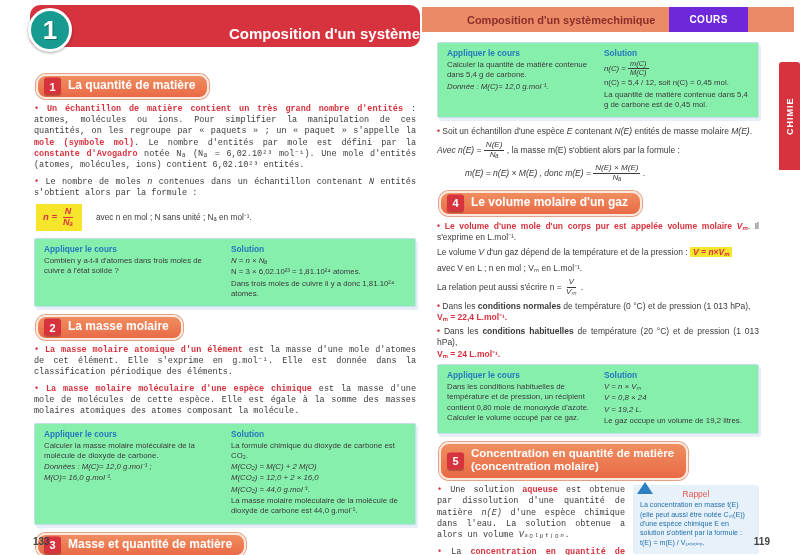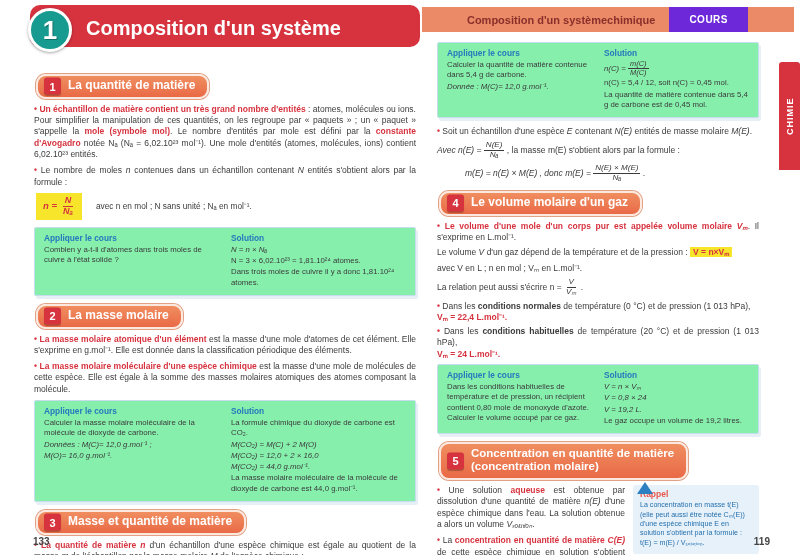--- a/index.html
+++ b/index.html
@@ -8,22 +8,22 @@
     position:relative; background:#ffffff; overflow:hidden;
     font-family:"Liberation Sans", sans-serif; color:#3b3b3b;
   }
   
   .chapter-banner { position:absolute; left:30px; top:5px; width:390px; height:42px;
     background:#d6333f; border-radius:10px; }
   .chapter-circle { position:absolute; left:-2px; top:3px; width:44px; height:44px;
     border-radius:50%; background:#179a8f; border:3px solid #fff;
     box-shadow:0 1px 3px rgba(0,0,0,.35); color:#fff; font-size:26px; font-weight:bold;
     display:flex; align-items:center; justify-content:center; text-shadow:1px 1px 0 #0e6f66; }
-  .chapter-title { margin-left:56px; padding-top:12px; color:#fff; font-weight:bold;
-    font-size:20px; line-height:1.18; }
+  .chapter-title { margin-left:56px; padding-top:20px; color:#fff; font-weight:bold;
+    font-size:15px; line-height:1.18;text-align:right; }
   
   .header-strip { position:absolute; left:422px; top:7px; width:372px; height:25px;
     background:#ea8a66; display:flex; align-items:center; justify-content:flex-end; }
   .strip-title { color:#8a2f2b; font-weight:bold; font-size:11px; }
   .strip-tag { background:#6d28d9; color:#fff; font-weight:bold; font-size:10px;
     letter-spacing:.5px; height:100%; display:flex; align-items:center;
     padding:0 20px; margin-left:14px; margin-right:46px; }
   .side-tab { position:absolute; right:0; top:62px; width:21px; height:108px;
     background:#d6333f; color:#fff; font-weight:bold; font-size:9px; letter-spacing:1px;
     writing-mode:vertical-rl; transform:rotate(180deg); display:flex; align-items:center;
@@ -36,26 +36,26 @@
   .sec-pill { position:relative; display:inline-block; margin:0 0 5px 2px;
     background:linear-gradient(#f08e60,#e96a46); color:#fff; font-weight:bold;
     font-size:12px; line-height:1.15; padding:3px 12px 4px 30px; border-radius:10px;
     border:2px solid #fbe9e0; box-shadow:0 0 0 1px #dfa astonishing; }
   .sec-pill { box-shadow:0 0 0 1px #e2a184; text-align:left; }
   .sec-num { position:absolute; left:6px; top:50%; transform:translateY(-50%);
     background:#d6333f; color:#fff; width:17px; height:17px; border-radius:3px;
     display:flex; align-items:center; justify-content:center; font-size:11px;
     box-shadow:0 1px 1px rgba(0,0,0,.25); }
   
-  p.para { margin-bottom:5px; }
+  p.para { margin-bottom:5px;font-family:Liberation Mono, monospace; }
   .rb  { color:#d6333f; font-weight:bold; }
   .b   { font-weight:bold; }
   .i   { font-style:italic; }
   .rbi { color:#d6333f; font-weight:bold; font-style:italic; }
-  .hl  { background:#f7e52c; color:#d6333f; font-weight:bold; padding:0 3px; }
+  .hl  { background:#f7e52c; color:#d6333f; font-weight:bold; font-style:italic; padding:0 3px; }
   
   .formula-row { display:flex; align-items:center; gap:14px; margin:3px 0 7px 2px; }
   .ybox { display:inline-flex; align-items:center; gap:4px; background:#f7e52c;
     color:#d6333f; font-weight:bold; font-style:italic; font-size:9.5px; padding:3px 7px; }
   .frac { display:inline-flex; flex-direction:column; align-items:center;
     vertical-align:middle; font-size:0.95em; line-height:1.1; }
   .frac .fnum { border-bottom:1px solid currentColor; padding:0 2px; }
   .frac .fden { padding:0 2px; }
   .f-note { font-size:8.3px; }
   .flow-line { margin-bottom:4px; }
@@ -68,21 +68,21 @@
   .apply-box .bcol { flex:1; }
   .apply-label { color:#2579bd; font-weight:bold; font-size:8.3px; margin-bottom:1px; }
   .apply-box p { margin-bottom:1px; }
   
   .s5-body { display:flex; gap:8px; }
   .s5-left { width:188px; }
   .s5-right { width:126px; flex-shrink:0; }
   .note-box { position:relative; background:#e7f1fa; border-radius:3px;
     padding:4px 7px 6px; font-size:7.1px; line-height:1.32; color:#2470ad;
     text-align:left; margin-bottom:7px; }
-  .note-title { color:#e8564a; font-weight:bold; font-size:8.5px; 
+  .note-title { color:#e8564a; font-weight:normal; font-size:8.5px; text-align:center;
     margin-bottom:1px; }
   .tri { position:absolute; left:4px; top:-3px; width:0; height:0;
     border-left:8px solid transparent; border-right:8px solid transparent;
     border-bottom:12px solid #2c7fc0; }
   
   .pagenum { position:absolute; bottom:8px; font-size:10px; font-weight:bold; color:#444; }
   .pagenum.pn-left { left:33px; }
   .pagenum.pn-right { right:30px; }
 </style>
 </head>

